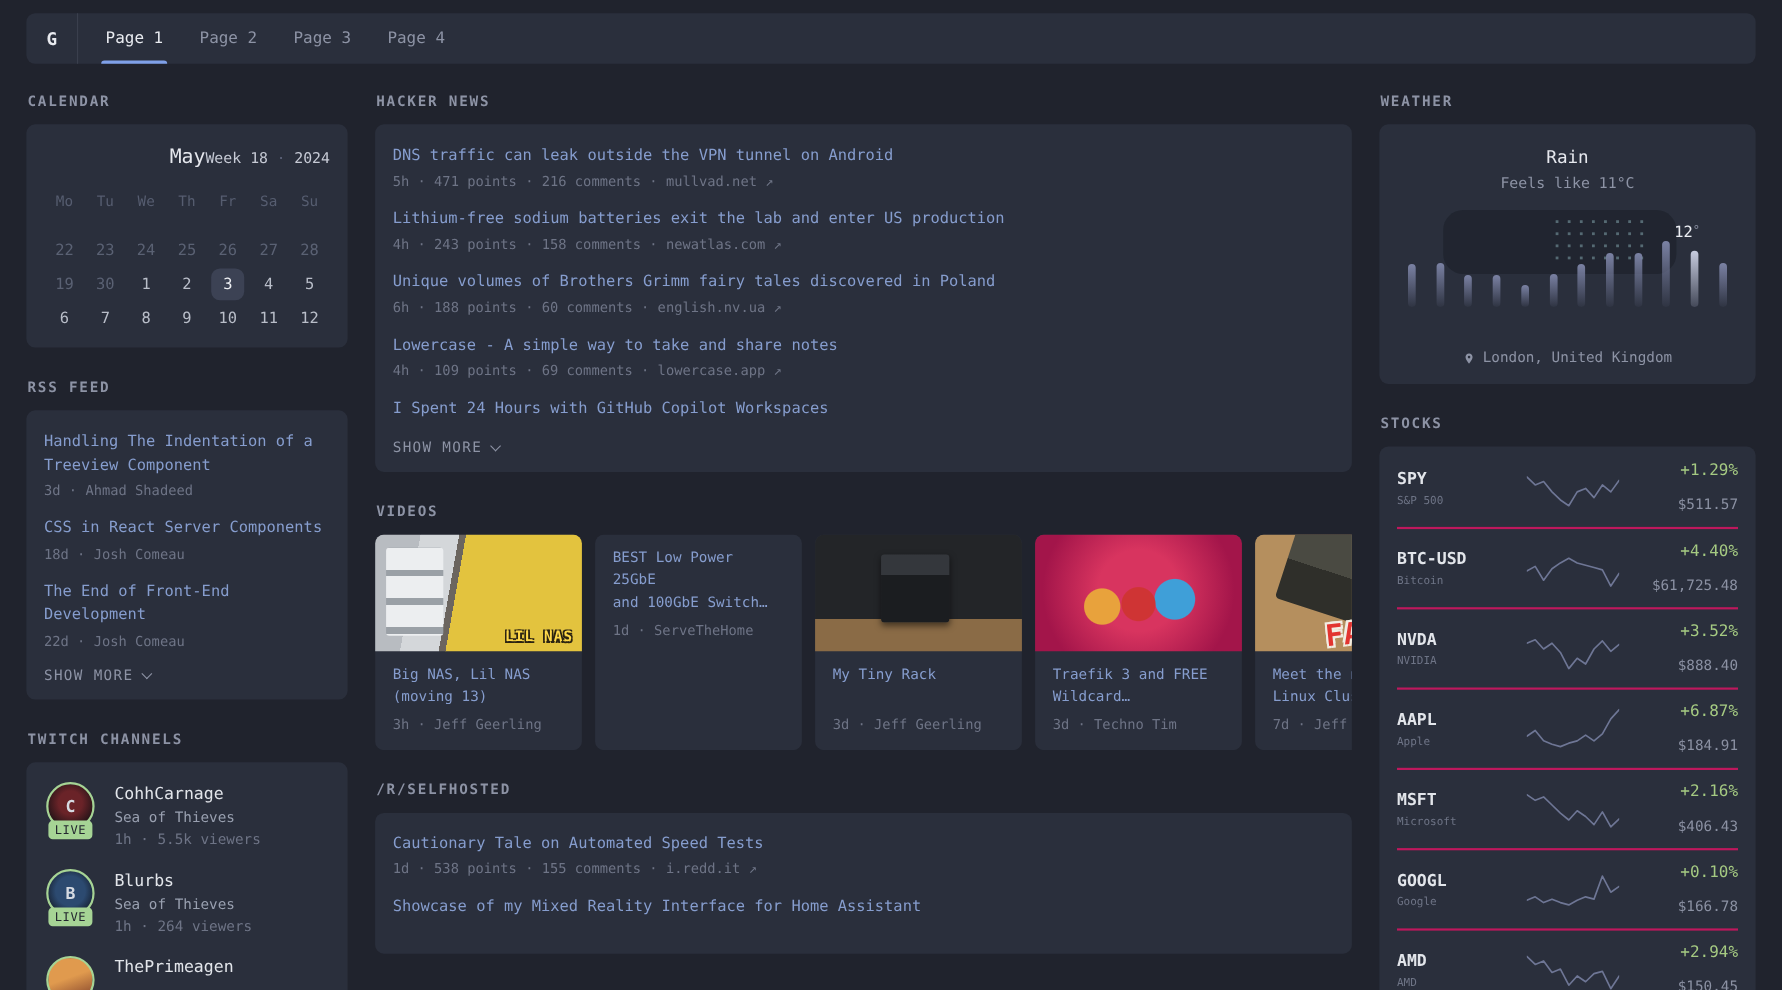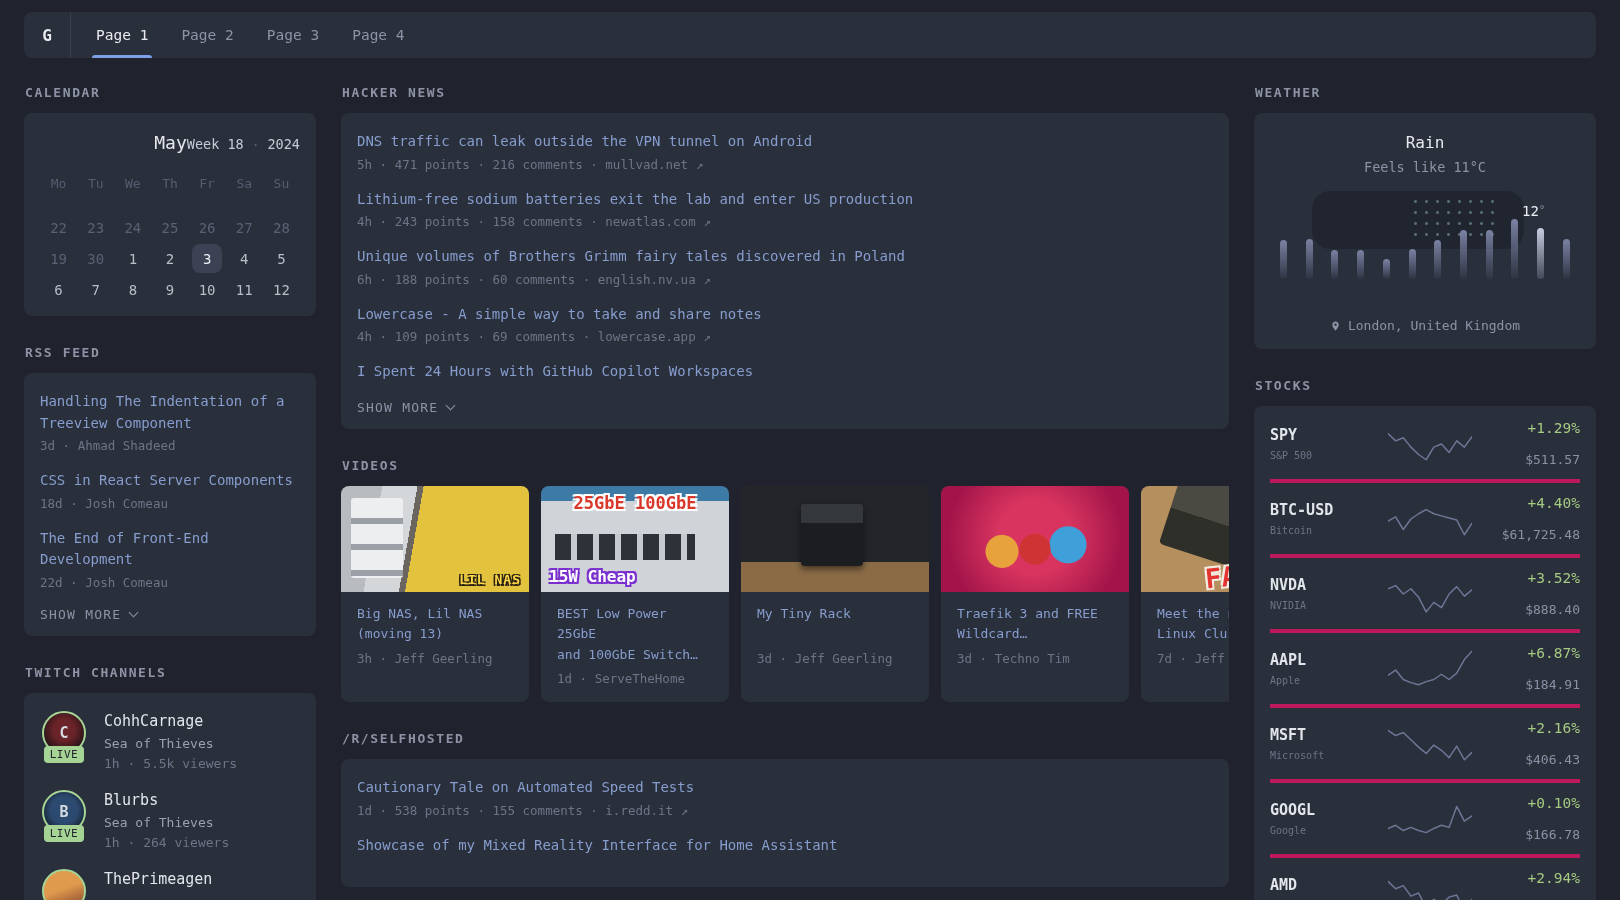--- a/index.html
+++ b/index.html
@@ -99,21 +99,21 @@
   .w-bar.highlight{background:linear-gradient(180deg,#c7ccdf 0,rgba(160,166,192,.22) 100%)}
   .w-temp{position:absolute;left:87.5%;transform:translateX(-50%);bottom:60px;color:#eceef3;font-size:14px;white-space:nowrap}
   .w-temp .deg{color:var(--head);font-size:11px;vertical-align:top}
   .w-times{position:relative;height:20px;margin:6px 10px 0}
   .w-time{position:absolute;transform:translateX(-50%);color:var(--head);font-size:12.5px}
   .w-loc{display:flex;align-items:center;justify-content:center;gap:7px;margin-top:13px;color:var(--head);font-size:13px}
   .pin{flex:none;fill:currentColor}
 
   
   .stocks-card{padding:2px 16px}
-  .stock-row{display:flex;align-items:center;padding:12px 0;border-top:4px solid #be185d;cursor:pointer}
+  .stock-row{display:flex;align-items:center;padding:12px 0;border-top:2px solid #be185d;cursor:pointer}
   .stock-row:first-child{border-top:none}
   .st-left{width:118px;flex:none}
   .st-sym{color:#e2e5ea;font-size:15px;font-weight:bold}
   .st-name{color:var(--muted);font-size:10px;margin-top:6px}
   .st-spark{width:84px;height:42px;flex:none}
   .st-spark polyline{fill:none;stroke:#6e7695;stroke-width:1.5;stroke-linejoin:round;stroke-linecap:round}
   .st-right{flex:1;text-align:right}
   .st-chg{font-size:14.5px}
   .up .st-chg{color:var(--green)}
   .st-price{color:#8b91a3;font-size:13px;margin-top:16px;min-height:15px}
@@ -332,24 +332,20 @@
     </div>
     <div class="vbody">
       <div class="vtitle">
                   <div>Big NAS, Lil NAS</div>
                   <div>(moving 13)</div>
                 </div>
       <div class="vmeta">3h · Jeff Geerling</div>
     </div>
   </div>
             <div class="video-card">
-    <div class="thumb thumb-switch">
-      <span class="thumb-label tl-top hide-empty">25GbE 100GbE</span>
-      <span class="thumb-label tl-bottom hide-empty">15W Cheap</span>
-    </div>
     <div class="vbody">
       <div class="vtitle">
                   <div>BEST Low Power 25GbE</div>
                   <div>and 100GbE Switch…</div>
                 </div>
       <div class="vmeta">1d · ServeTheHome</div>
     </div>
   </div>
             <div class="video-card">
     <div class="thumb thumb-rack">

